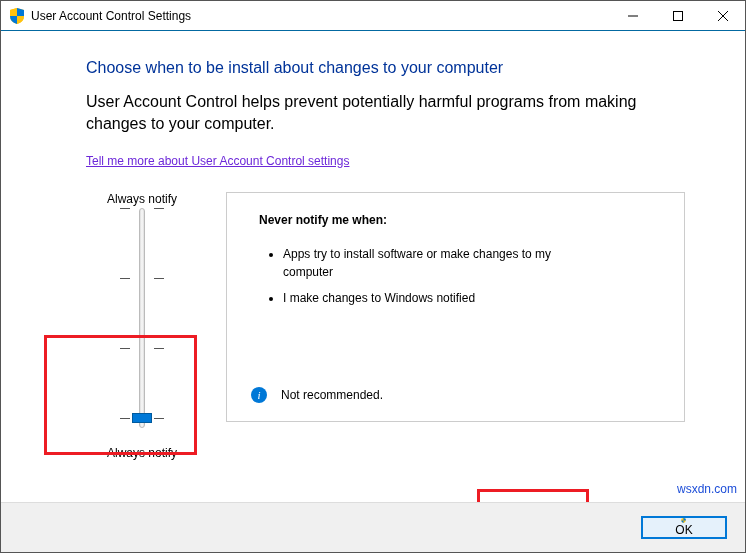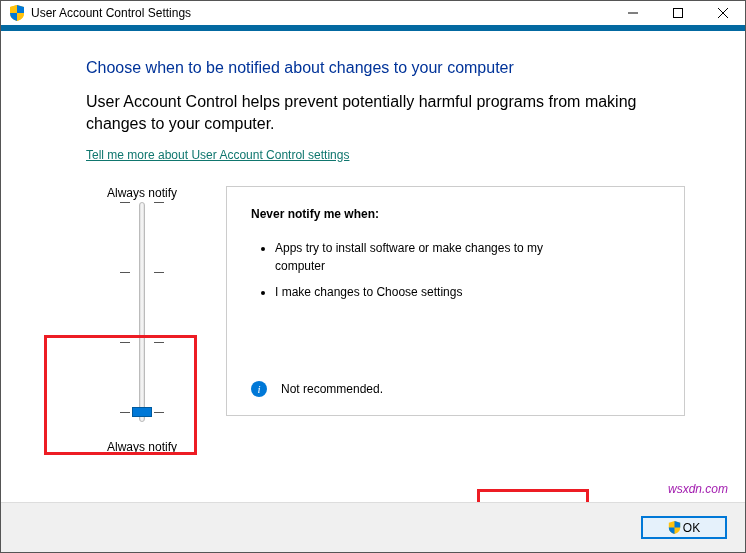--- a/index.html
+++ b/index.html
@@ -1,56 +1,56 @@
 <!DOCTYPE html>
 <html><head>
   <meta charset="utf-8">
   <style>
     * { box-sizing: border-box; margin: 0; padding: 0; }
     body { font-family: "Segoe UI", Tahoma, sans-serif; font-size: 12px; background: #fff; color: #000; width: 746px; height: 553px; overflow: hidden; border: 1px solid #555; position: relative; }
     
-    .titlebar { height: 30px; display: flex; align-items: center; padding-left: 8px; border-bottom: 6px solid #0369a1; justify-content: flex-end; }
+    .titlebar { height: 30px; display: flex; align-items: center; padding-left: 8px; border-bottom: 1px solid #0369a1; justify-content: flex-end; }
     .titlebar .shield { width: 16px; height: 16px; margin-right: 6px; }
     .titlebar .title { font-size: 12px; flex: 1; }
     .winbtn { width: 45px; height: 29px; display: flex; align-items: center; justify-content: center; }
     .winbtn svg { width: 10px; height: 10px; }
     
     .content { padding: 28px 60px 0 85px; }
     .heading { color: #003399; font-size: 16px; font-weight: 400; margin-bottom: 14px; }
     .desc { font-size: 16px; line-height: 1.4; }
-    .link { color: #0f766e; text-decoration: underline; cursor: pointer; display: inline-block; margin-top: 12px; }
+    .link { color: #6d28d9; text-decoration: underline; cursor: pointer; display: inline-block; margin-top: 18px; }
     
     .slider-area { margin-top: 24px; display: flex; align-items: flex-start; }
     .slider-col { width: 112px; text-align: center; }
     .label-top { font-size: 12px; margin-bottom: 2px; }
     .label-bottom { font-size: 12px; margin-top: 18px; }
     .track-wrap { position: relative; height: 220px; display: flex; justify-content: center; }
     .track { width: 6px; height: 100%; background: linear-gradient(to right, #ddd 0%, #f4f4f4 40%, #f4f4f4 60%, #ddd 100%); border: 1px solid #bbb; border-radius: 3px; position: relative; }
     .tick-row { position: absolute; left: 0; right: 0; display: flex; justify-content: center; align-items: center; }
     .tick-row .dash { width: 10px; height: 1.5px; background: #555; }
     .tick-row .gap { width: 24px; }
     .thumb { position: absolute; width: 20px; height: 10px; background: #0078d7; left: 50%; transform: translateX(-50%); border: 1px solid #005a9e; }
     
-    .info-box { flex: 1; border: 1px solid #ccc; margin-left: 28px; padding: 20px 24px; min-height: 230px; position: relative; }
+    .info-box { flex: 1; border: 1px solid #ccc; margin-left: 28px; padding: 20px 32px; min-height: 230px; position: relative; }
     .info-title { font-weight: bold; font-size: 12px; margin-bottom: 12px; }
     .info-box ul { list-style: disc; padding-left: 24px; margin-top: 18px; }
     .info-box li { font-size: 12px; line-height: 1.5; margin-bottom: 8px; max-width: 300px; }
     .recommend { position: absolute; bottom: 18px; left: 24px; display: flex; align-items: center; }
     .info-icon { width: 16px; height: 16px; border-radius: 50%; background: #0078d7; color: #fff; display: flex; align-items: center; justify-content: center; font-family: Georgia, serif; font-style: italic; font-size: 11px; margin-right: 14px; }
     
     .red-box { position: absolute; border: 3px solid #ed1c24; pointer-events: none; }
     .red-slider { left: 43px; top: 334px; width: 153px; height: 120px; }
     .red-ok { left: 476px; top: 488px; width: 112px; height: 48px; }
     
     .button-row { position: absolute; bottom: 0; left: 0; right: 0; height: 50px; background: #f0f0f0; border-top: 1px solid #ddd; display: flex; align-items: center; justify-content: flex-end; padding-right: 18px; gap: 8px; }
-    .btn { min-width: 86px; height: 23px; border: 1px solid #adadad; background: #e1e1e1; font-size: 12px; display: flex; align-items: center; justify-content: center; cursor: pointer; }
+    .btn { min-width: 86px; height: 23px; border: 1px solid #adadad; background: #e1e1e1; font-size: 12px; display: flex; align-items: center; justify-content: center; cursor: pointer; flex-direction: column; }
     .btn.primary { border: 2px solid #0078d7; background: #e5f1fb; }
     .btn .shield-sm { width: 13px; height: 13px; margin-right: 2px; }
     
-    .watermark { position: absolute; right: 17px; bottom: 56px; font-size: 12px; color: #a21caf; font-style: italic; }
+    .watermark { position: absolute; right: 8px; bottom: 56px; font-size: 12px; color: #1d4ed8; }
   </style>
 </head>
 <body>
 
 <div class="titlebar">
   <svg class="shield" viewBox="0 0 16 16">
     <path d="M8 0 L15 2 L15 8 Q15 14 8 16 Q1 14 1 8 L1 2 Z" fill="#ffc20e"></path>
     <path d="M8 0 L15 2 L15 8 L8 8 Z" fill="#0078d7"></path>
     <path d="M8 8 L8 16 Q1 14 1 8 Z" fill="#0078d7"></path>
     <path d="M8 0 L1 2 L1 8 L8 8 Z" fill="#ffc20e"></path>
@@ -69,21 +69,21 @@
   </div>
   <div class="winbtn">
     <svg viewBox="0 0 10 10">
         <line x1="0" y1="0" x2="10" y2="10" stroke="#000" stroke-width="1"></line>
         <line x1="10" y1="0" x2="0" y2="10" stroke="#000" stroke-width="1"></line>
       </svg>
   </div>
 </div>
 
 <div class="content">
-  <div class="heading">Choose when to be notified about changes to your computer</div>
+  <div class="heading">Choose when to be install about changes to your computer</div>
   <div class="desc">User Account Control helps prevent potentially harmful programs from making changes to your computer.</div>
   <a class="link">Tell me more about User Account Control settings</a>
 
   <div class="slider-area">
     <div class="slider-col">
       <div class="label-top">Always notify</div>
       <div class="track-wrap">
         <div class="track"></div>
         <div class="tick-row" style="top:0">
             <div class="dash"></div>
@@ -107,21 +107,21 @@
           </div>
         <div class="thumb" style="top:205px"></div>
       </div>
       <div class="label-bottom">Always notify</div>
     </div>
 
     <div class="info-box">
       <div class="info-title">Never notify me when:</div>
       <ul>
         <li>Apps try to install software or make changes to my computer</li>
-        <li>I make changes to Choose settings</li>
+        <li>I make changes to Windows notified</li>
       </ul>
       <div class="recommend">
         <div class="info-icon">i</div>
         <span>Not recommended.</span>
       </div>
     </div>
   </div>
 </div>
 
 <div class="red-box red-slider"></div>

